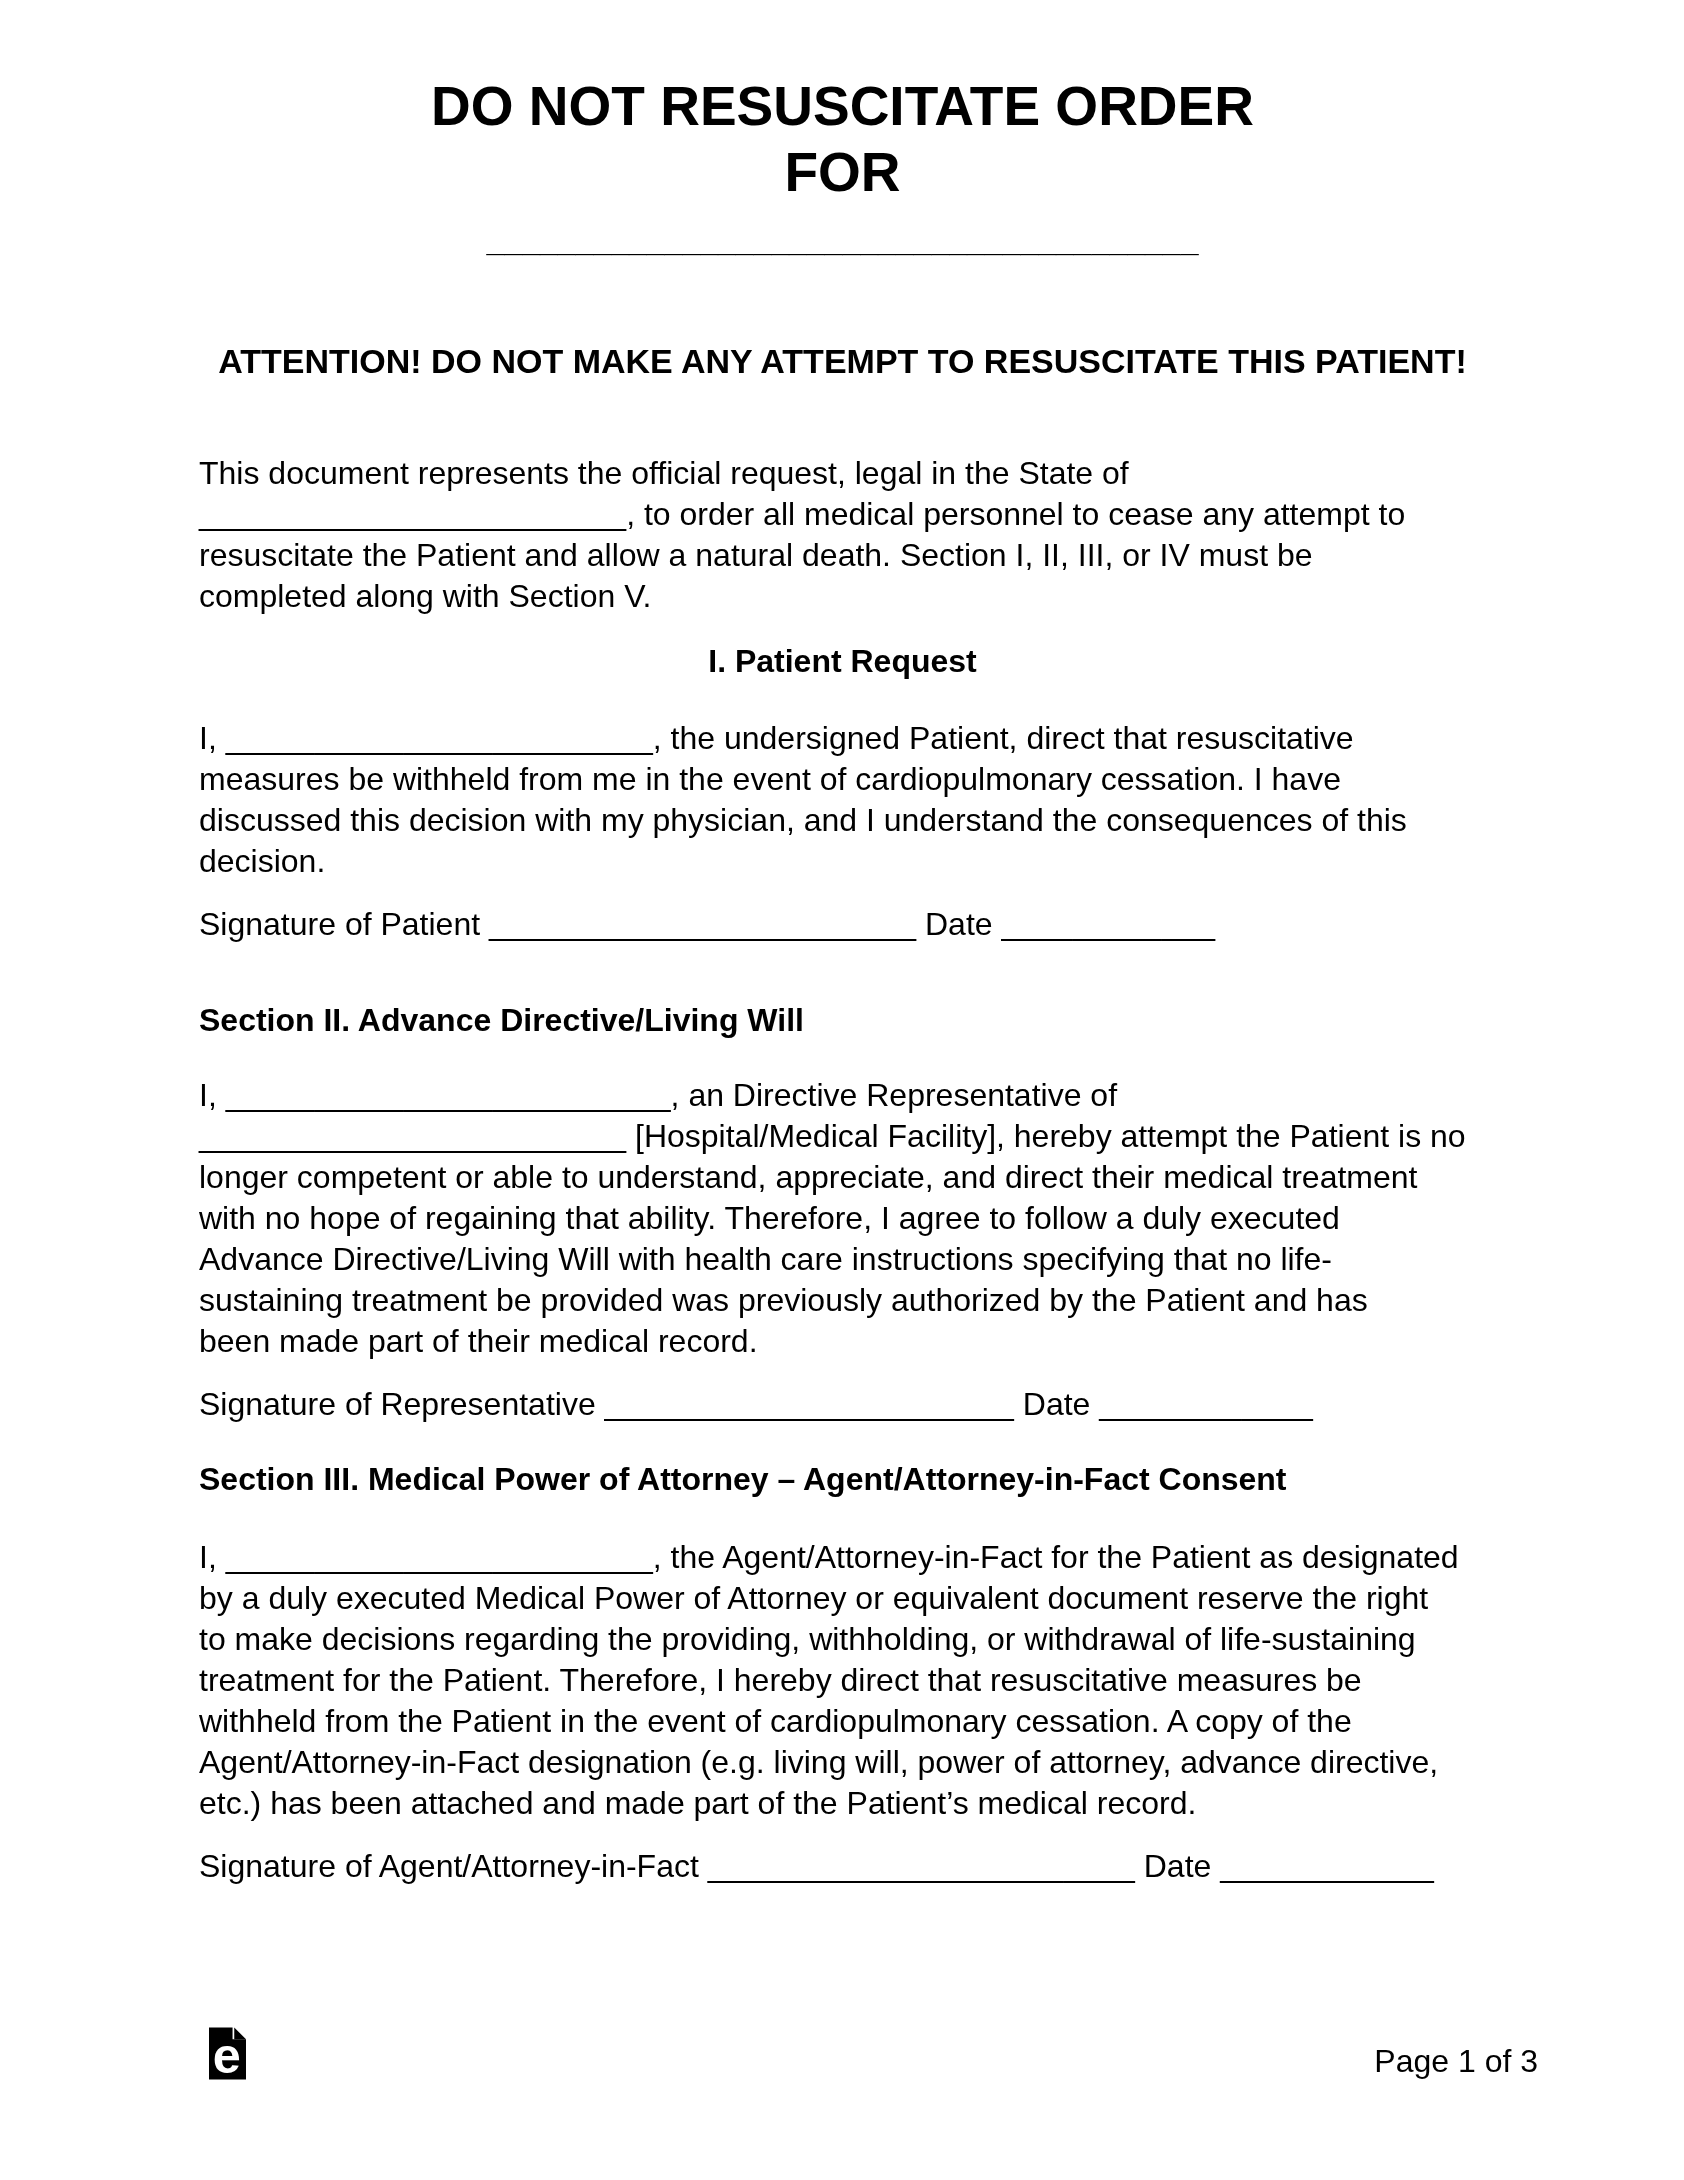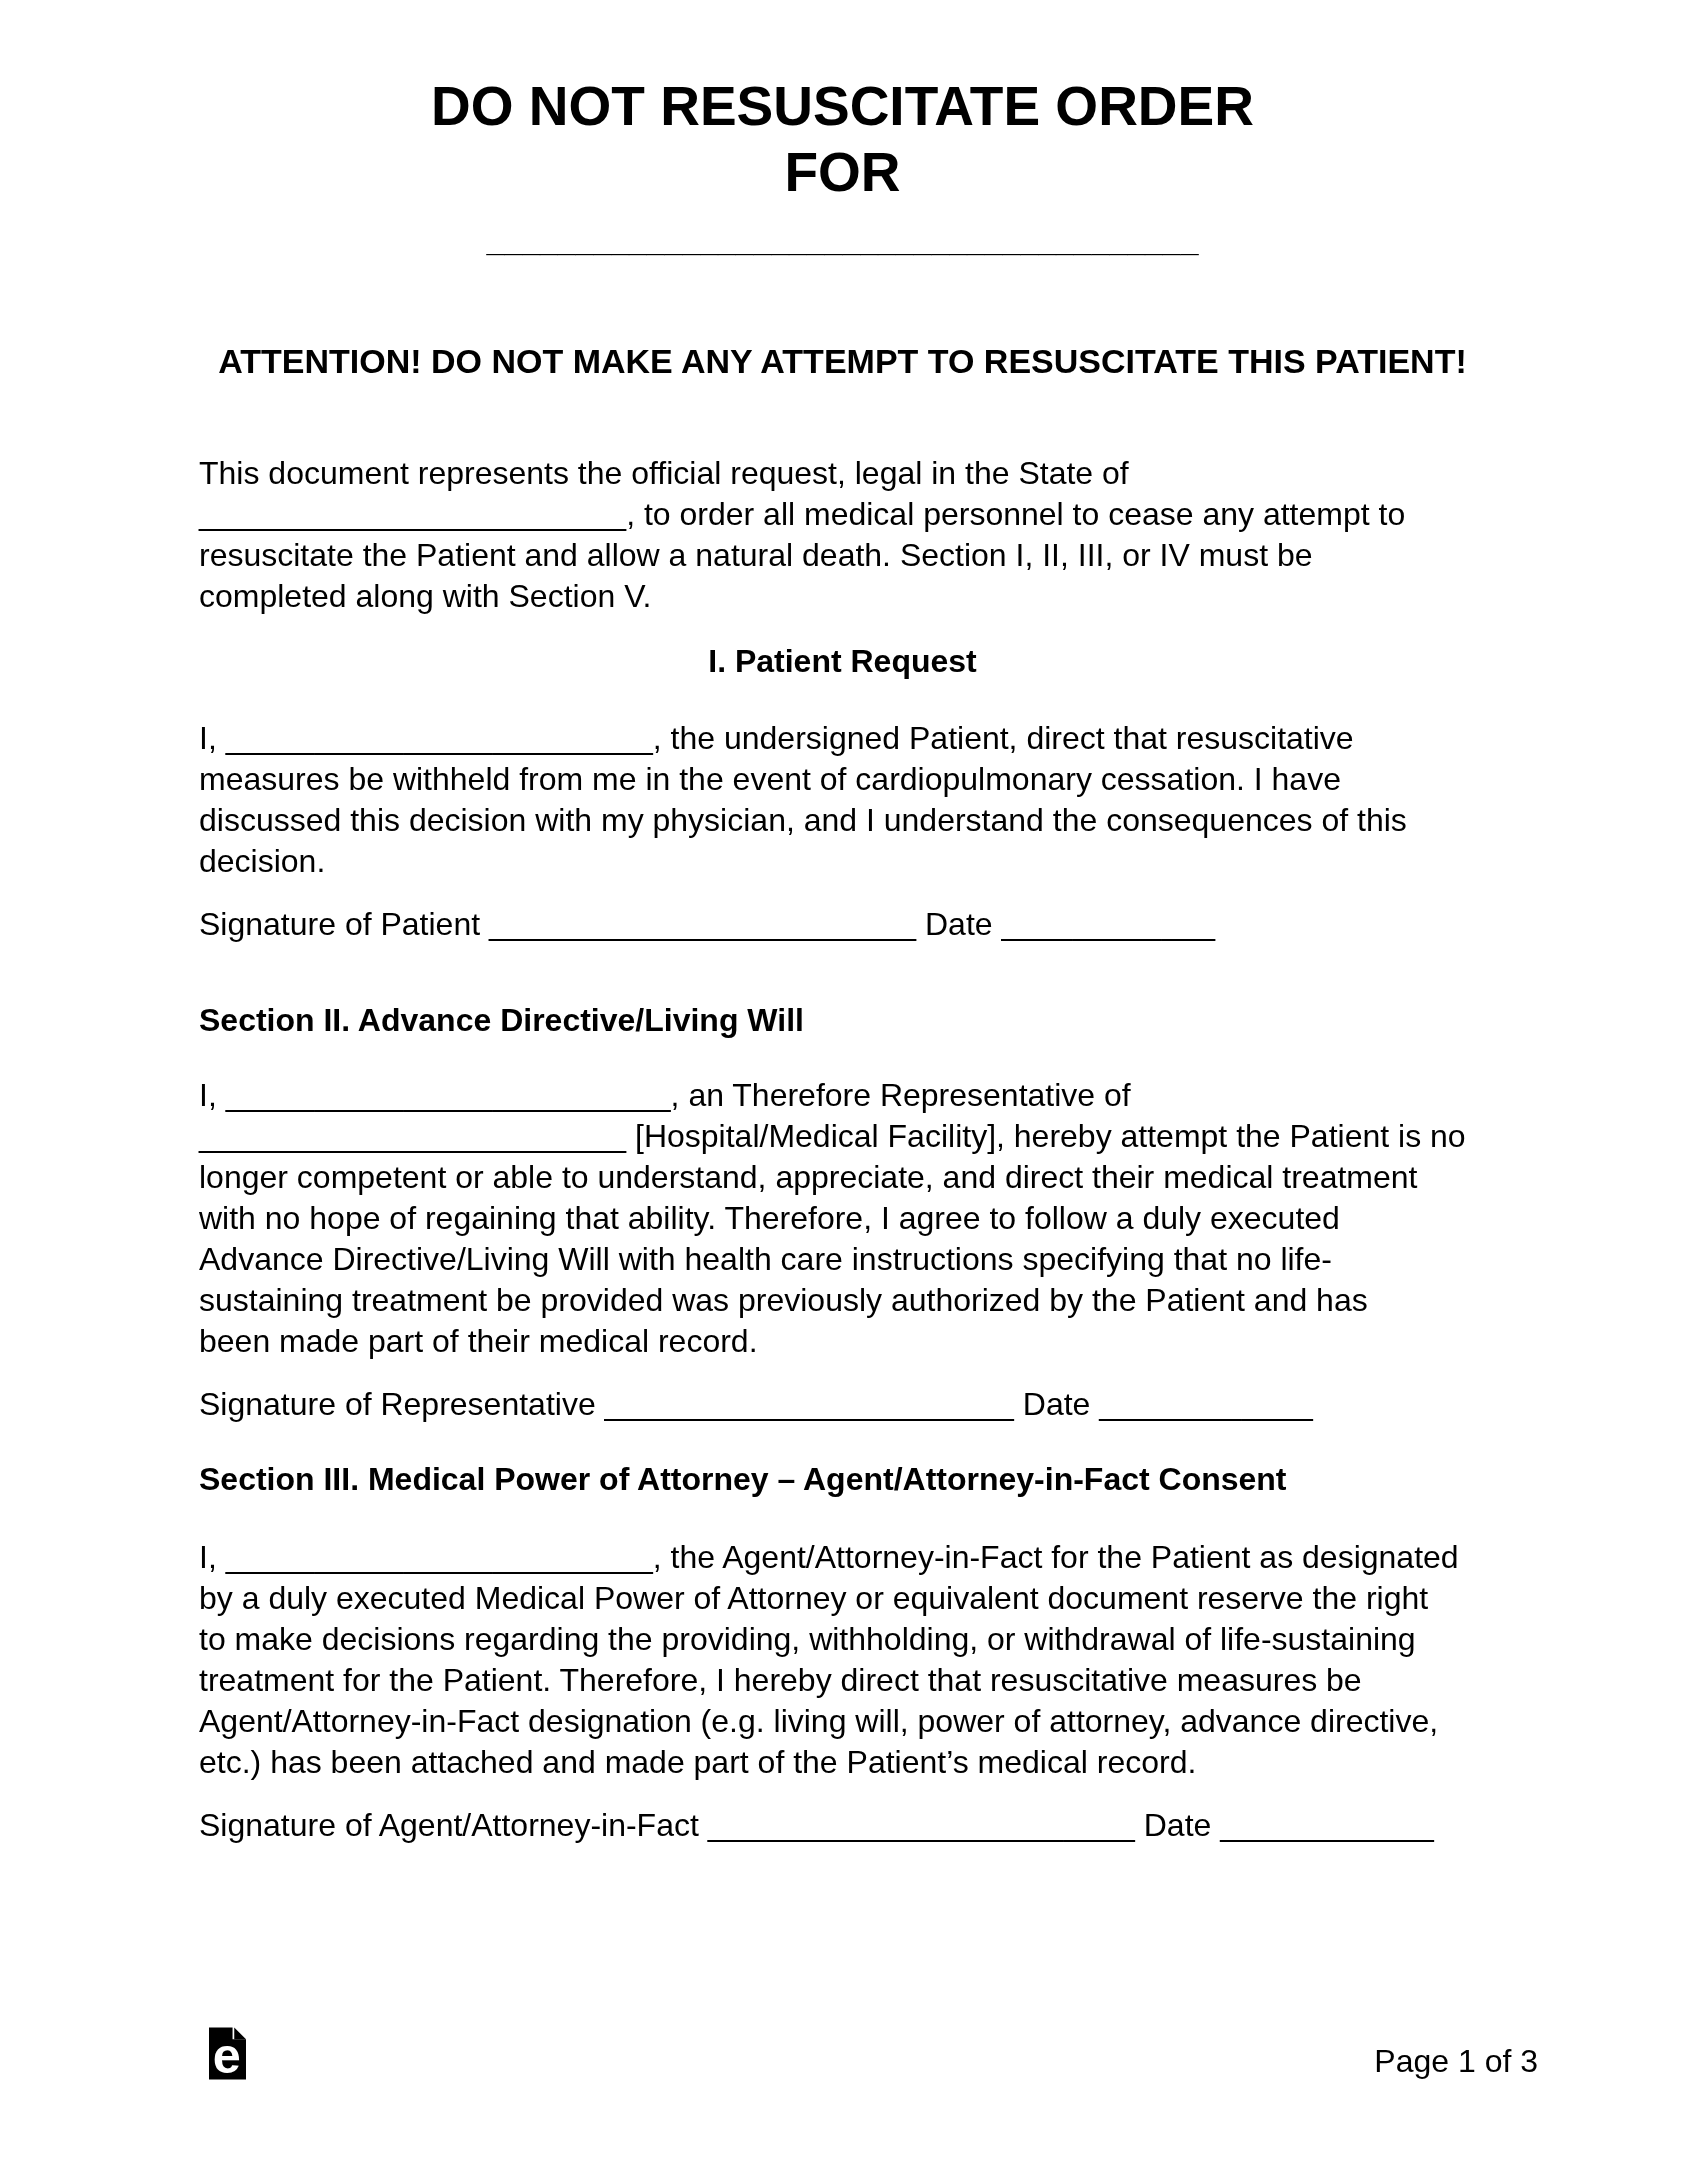--- a/index.html
+++ b/index.html
@@ -81,38 +81,39 @@
     <div class="line">measures be withheld from me in the event of cardiopulmonary cessation. I have</div>
     <div class="line">discussed this decision with my physician, and I understand the consequences of this</div>
     <div class="line">decision.</div>
   </div>
 
   <div class="line sig mt-sig"><span>Signature of Patient</span> <span>________________________</span> <span>Date</span> <span>____________</span></div>
 
   <div class="line heading mt-h2">Section II. Advance Directive/Living Will</div>
 
   <div class="para mt-p3">
-    <div class="line">I, _________________________, an Therefore Representative of</div>
+    <div class="line">I, _________________________, an Directive Representative of</div>
     <div class="line">________________________ [Hospital/Medical Facility], hereby attempt the Patient is no</div>
     <div class="line">longer competent or able to understand, appreciate, and direct their medical treatment</div>
     <div class="line">with no hope of regaining that ability. Therefore, I agree to follow a duly executed</div>
     <div class="line">Advance Directive/Living Will with health care instructions specifying that no life-</div>
     <div class="line">sustaining treatment be provided was previously authorized by the Patient and has</div>
     <div class="line">been made part of their medical record.</div>
   </div>
 
   <div class="line sig mt-sig"><span>Signature of Representative</span> <span>_______________________</span> <span>Date</span> <span>____________</span></div>
 
   <div class="line heading mt-h3">Section III. Medical Power of Attorney – Agent/Attorney-in-Fact Consent</div>
 
   <div class="para mt-p4">
     <div class="line">I, ________________________, the Agent/Attorney-in-Fact for the Patient as designated</div>
     <div class="line">by a duly executed Medical Power of Attorney or equivalent document reserve the right</div>
     <div class="line">to make decisions regarding the providing, withholding, or withdrawal of life-sustaining</div>
     <div class="line">treatment for the Patient. Therefore, I hereby direct that resuscitative measures be</div>
+    <div class="line">withheld from the Patient in the event of cardiopulmonary cessation. A copy of the</div>
     <div class="line">Agent/Attorney-in-Fact designation (e.g. living will, power of attorney, advance directive,</div>
     <div class="line">etc.) has been attached and made part of the Patient’s medical record.</div>
   </div>
 
   <div class="line sig mt-sig"><span>Signature of Agent/Attorney-in-Fact</span> <span>________________________</span> <span>Date</span> <span>____________</span></div>
 
 </div>
 
 <div class="footer-logo">
   <svg width="37" height="53" viewBox="0 0 44 62" xmlns="http://www.w3.org/2000/svg">

